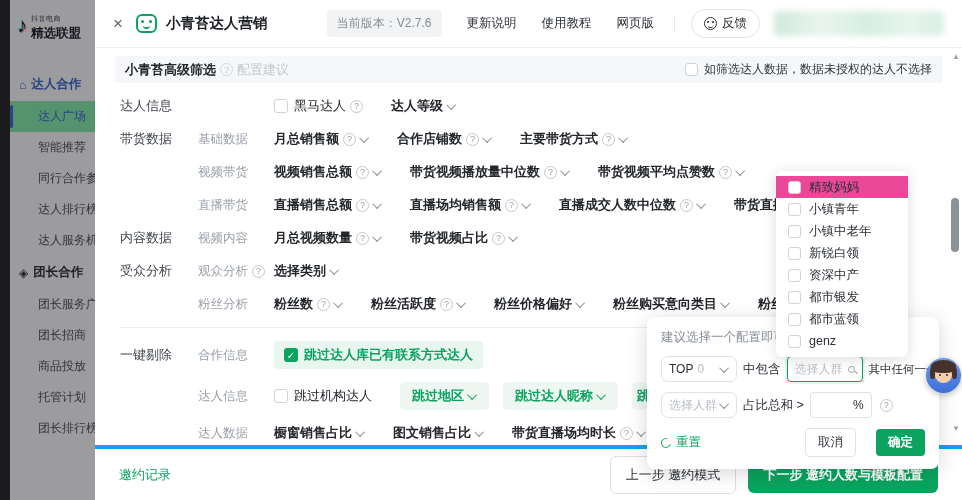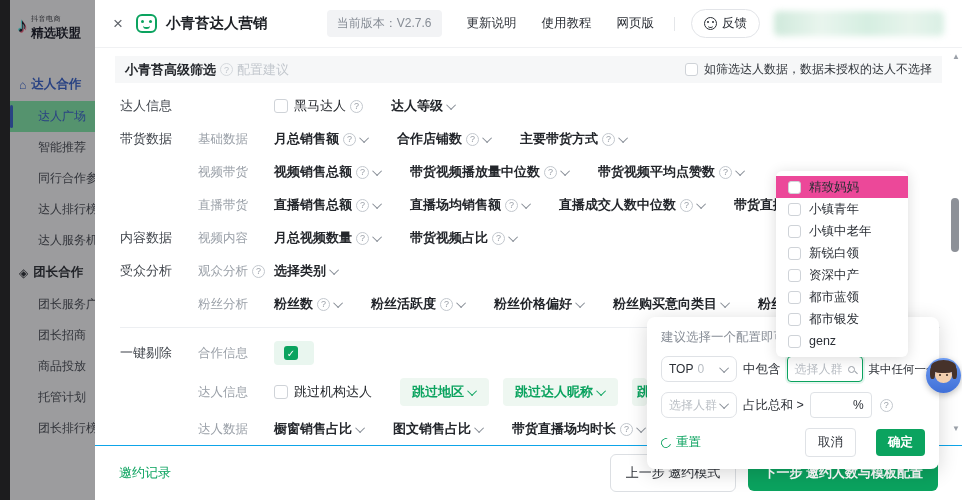--- a/index.html
+++ b/index.html
@@ -63,21 +63,21 @@
   .fsub { width:76px; flex:none; font-size:12.5px; color:#9aa0a8; display:flex; align-items:center; }
   .fitem { display:flex; align-items:center; margin-right:28px; font-size:13px; font-weight:700; color:#23262b; white-space:nowrap; cursor:pointer; }
   .fitem.normal { font-weight:400; }
   .fitem .cb { margin-right:6px; }
   .divider { height:1px; background:#edeff2; margin:1px 22px 13px 0; }
   .tag { display:flex; align-items:center; background:#e9f6ef; border-radius:4px; padding:5px 10px; color:#0ba35f; font-weight:700; font-size:13px; cursor:pointer; }
   .tag .cb-on { margin-right:6px; }
   .pill { display:flex; align-items:center; background:#eef7f1; border-radius:4px; padding:5px 12px; color:#0ba35f; font-weight:700; font-size:13px; margin-right:14px; white-space:nowrap; cursor:pointer; }
   .pill.clip { width:15px; padding:5px 0 5px 5px; overflow:hidden; margin-right:0; }
 
-  .m-footer { position:absolute; left:0; right:0; bottom:0; height:55px; border-top:1px solid #0ea5e9; background:#fff; display:flex; align-items:center; padding:0 24px; }
+  .m-footer { position:absolute; left:0; right:0; bottom:0; height:55px; border-top:4px solid #0ea5e9; background:#fff; display:flex; align-items:center; padding:0 24px; }
   .records { color:#0ba35f; font-size:13px; cursor:pointer; }
   .btn { border-radius:6px; padding:9px 15px; font-size:13px; cursor:pointer; white-space:nowrap; }
   .btn-prev { margin-left:auto; border:1px solid #dcdfe3; background:#fff; color:#2b2f36; }
   .btn-next { margin-left:12px; background:#0ba35f; color:#fff; font-weight:600; border:none; }
 
   
   .sb-arrow { position:absolute; left:950px; width:12px; text-align:center; font-size:8px; color:#9aa0a8; z-index:6; cursor:pointer; }
   .sb-thumb { position:absolute; left:951px; top:198px; width:8px; height:54px; background:#8d9198; border-radius:4px; z-index:6; cursor:pointer; }
 
   
@@ -334,20 +334,21 @@
 
       <div class="frow">
         <span class="fcat">一键剔除</span>
         <span class="fsub">
             <span>合作信息</span>
           </span>
         <span class="tag">
           <span class="cb-on">
               <span>✓</span>
             </span>
+          <span>跳过达人库已有联系方式达人</span>
         </span>
       </div>
 
       <div class="frow">
         <span class="fcat"></span>
         <span class="fsub">
             <span>达人信息</span>
           </span>
         <span class="fitem normal">
           <span class="cb"></span>
@@ -415,25 +416,25 @@
     <div class="dd-item">
         <span class="cb sm"></span>
         <span>新锐白领</span>
       </div>
     <div class="dd-item">
         <span class="cb sm"></span>
         <span>资深中产</span>
       </div>
     <div class="dd-item">
         <span class="cb sm"></span>
+        <span>都市银发</span>
+      </div>
+    <div class="dd-item">
+        <span class="cb sm"></span>
         <span>都市蓝领</span>
-      </div>
-    <div class="dd-item">
-        <span class="cb sm"></span>
-        <span>都市银发</span>
       </div>
     <div class="dd-item">
         <span class="cb sm"></span>
         <span>genz</span>
       </div>
   </div>
 
   <div class="popup">
     <div class="pp-title">建议选择一个配置即可：</div>
     <div class="pp-row">

